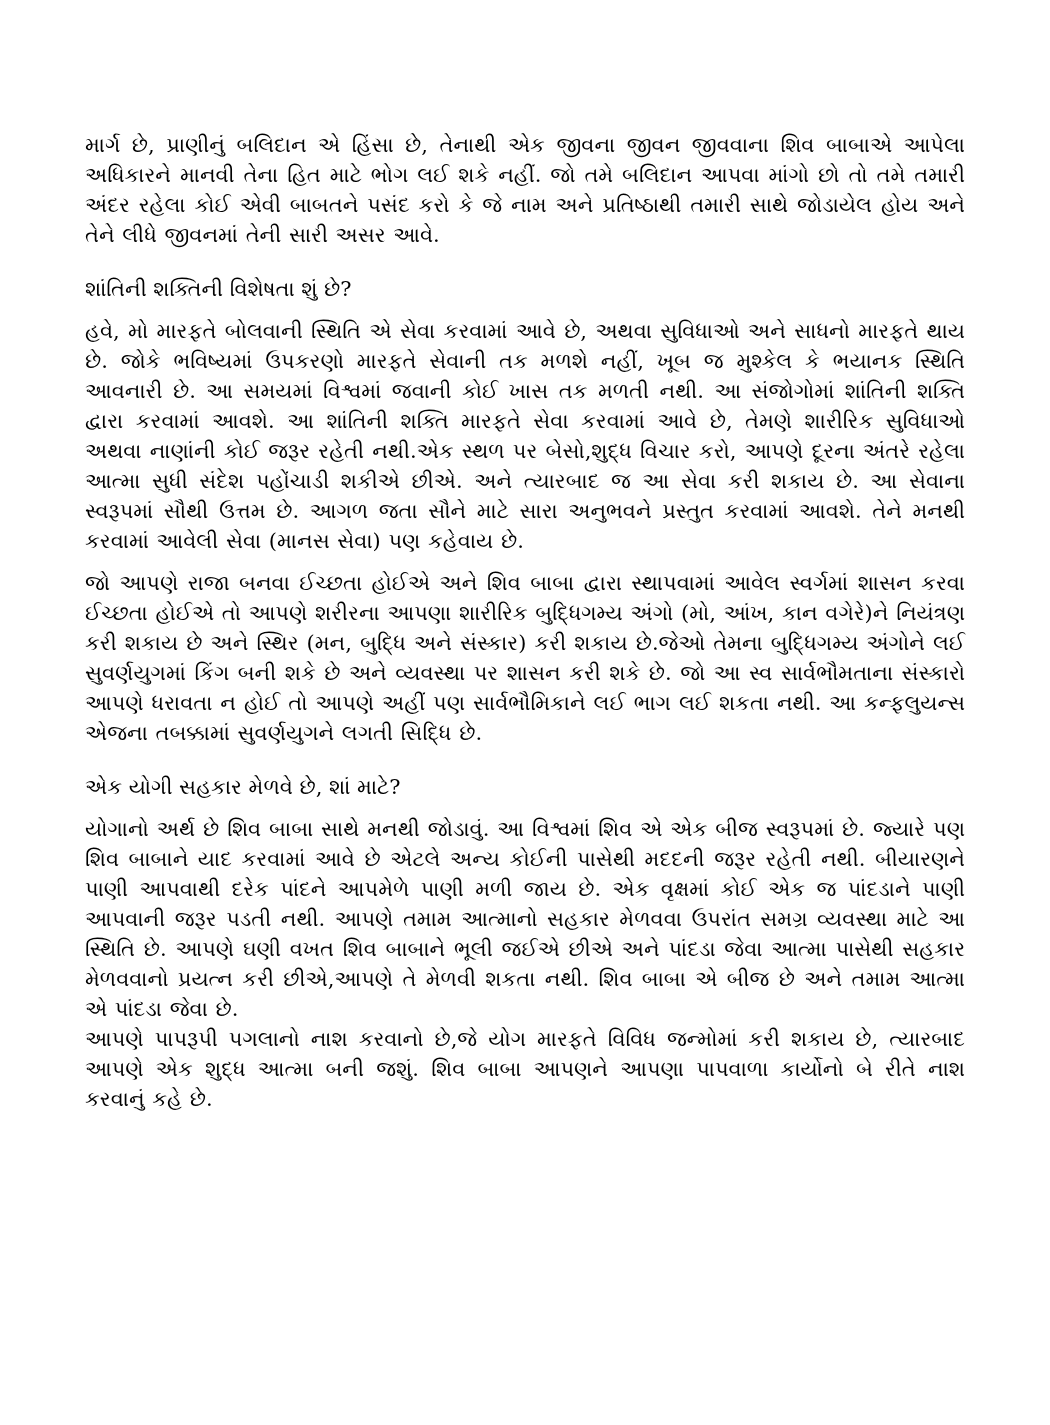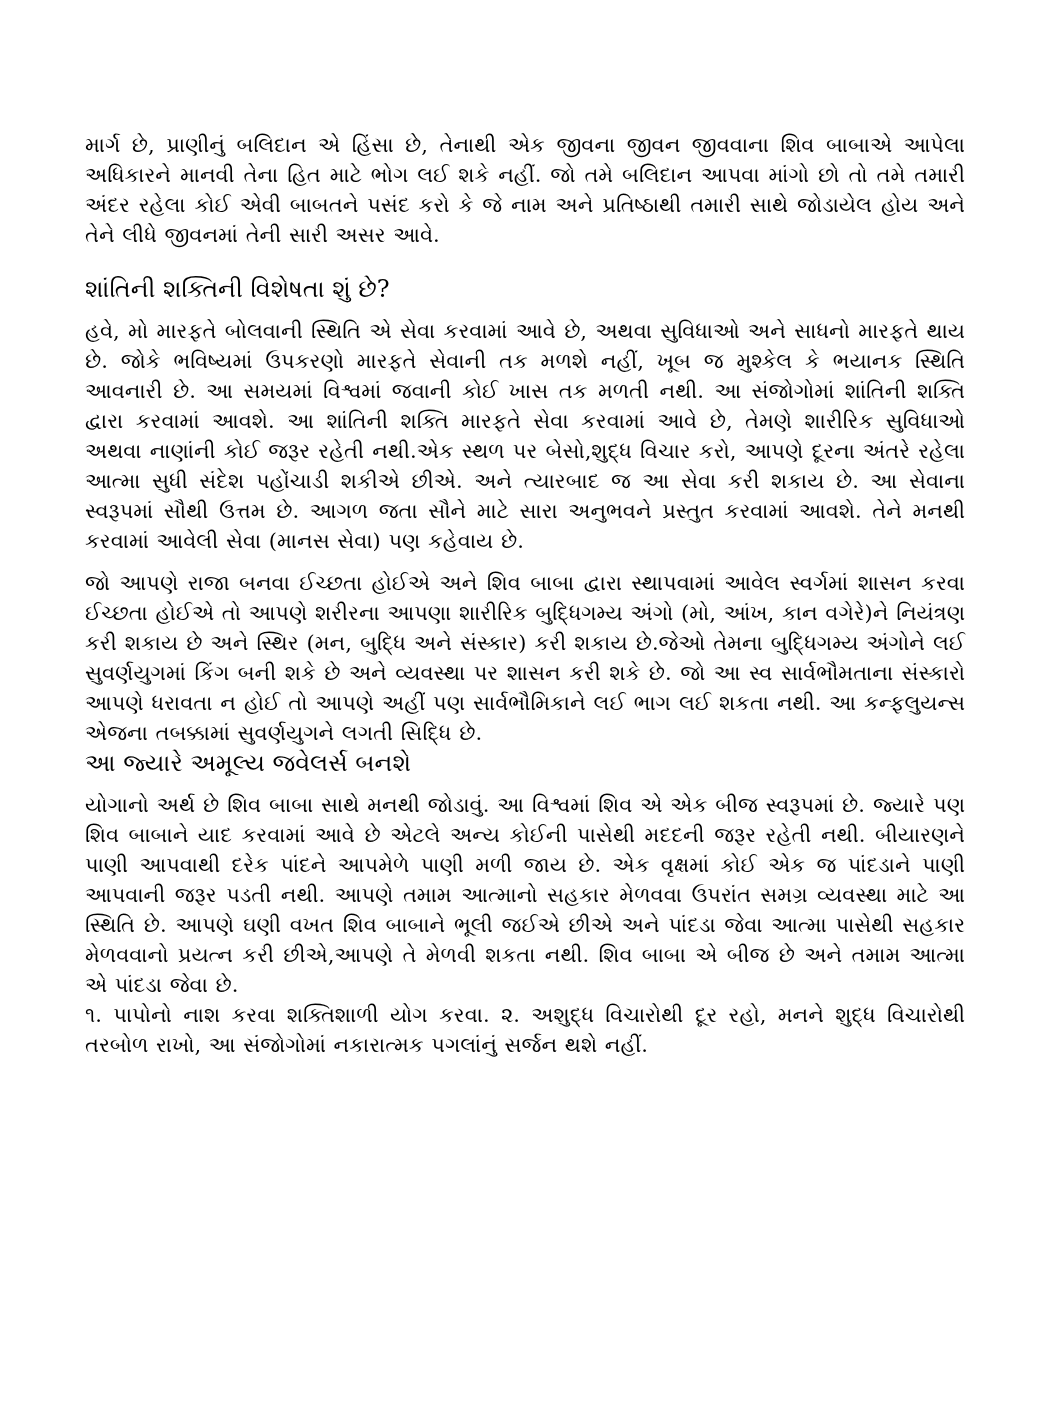--- a/index.html
+++ b/index.html
@@ -24,21 +24,21 @@
   }
   .para {
     font-size: 21px;
     line-height: 30px;
     text-align: justify;
     margin: 12px 0 0 0;
     font-weight: 400;
     word-spacing: 1px;
   }
   .heading {
-    font-size: 24px;
+    font-size: 21px;
     line-height: 30px;
     margin: 24px 0 0 0;
     font-weight: 400;
     text-align: left;
   }
   .content > :first-child {
     margin-top: 0;
   }
   .tight {
     margin-top: 0 !important;
@@ -50,18 +50,18 @@
 </head>
 <body>
 
 <div class="page">
   <div class="content">
 
   <p class="para first-block">માર્ગ છે, પ્રાણીનું બલિદાન એ હિંસા છે, તેનાથી એક જીવના જીવન જીવવાના શિવ બાબાએ આપેલા અધિકારને માનવી તેના હિત માટે ભોગ લઈ શકે નહીં. જો તમે બલિદાન આપવા માંગો છો તો તમે તમારી અંદર રહેલા કોઈ એવી બાબતને પસંદ કરો કે જે નામ અને પ્રતિષ્ઠાથી તમારી સાથે જોડાયેલ હોય અને તેને લીધે જીવનમાં તેની સારી અસર આવે.</p>
       <h2 class="heading">શાંતિની શક્તિની વિશેષતા શું છે?</h2>
       <p class="para">હવે, મો મારફતે બોલવાની સ્થિતિ એ સેવા કરવામાં આવે છે, અથવા સુવિધાઓ અને સાધનો મારફતે થાય છે. જોકે ભવિષ્યમાં ઉપકરણો મારફતે સેવાની તક મળશે નહીં, ખૂબ જ મુશ્કેલ કે ભયાનક સ્થિતિ આવનારી છે. આ સમયમાં વિશ્વમાં જવાની કોઈ ખાસ તક મળતી નથી. આ સંજોગોમાં શાંતિની શક્તિ દ્વારા કરવામાં આવશે. આ શાંતિની શક્તિ મારફતે સેવા કરવામાં આવે છે, તેમણે શારીરિક સુવિધાઓ અથવા નાણાંની કોઈ જરૂર રહેતી નથી.એક સ્થળ પર બેસો,શુદ્ધ વિચાર કરો, આપણે દૂરના અંતરે રહેલા આત્મા સુધી સંદેશ પહોંચાડી શકીએ છીએ. અને ત્યારબાદ જ આ સેવા કરી શકાય છે. આ સેવાના સ્વરૂપમાં સૌથી ઉત્તમ છે. આગળ જતા સૌને માટે સારા અનુભવને પ્રસ્તુત કરવામાં આવશે. તેને મનથી કરવામાં આવેલી સેવા (માનસ સેવા) પણ કહેવાય છે.</p>
       <p class="para">જો આપણે રાજા બનવા ઈચ્છતા હોઈએ અને શિવ બાબા દ્વારા સ્થાપવામાં આવેલ સ્વર્ગમાં શાસન કરવા ઈચ્છતા હોઈએ તો આપણે શરીરના આપણા શારીરિક બુદ્ધિગમ્ય અંગો (મો, આંખ, કાન વગેરે)ને નિયંત્રણ કરી શકાય છે અને સ્થિર (મન, બુદ્ધિ અને સંસ્કાર) કરી શકાય છે.જેઓ તેમના બુદ્ધિગમ્ય અંગોને લઈ સુવર્ણયુગમાં કિંગ બની શકે છે અને વ્યવસ્થા પર શાસન કરી શકે છે. જો આ સ્વ સાર્વભૌમતાના સંસ્કારો આપણે ધરાવતા ન હોઈ તો આપણે અહીં પણ સાર્વભૌમિકાને લઈ ભાગ લઈ શકતા નથી. આ કન્ફલુયન્સ એજના તબક્કામાં સુવર્ણયુગને લગતી સિદ્ધિ છે.</p>
-      <h2 class="heading tight">આ જ્યારે અમૂલ્ય જવેલર્સ બનશે</h2>
+      <h2 class="heading">એક યોગી સહકાર મેળવે છે, શાં માટે?</h2>
       <p class="para">યોગાનો અર્થ છે શિવ બાબા સાથે મનથી જોડાવું. આ વિશ્વમાં શિવ એ એક બીજ સ્વરૂપમાં છે. જ્યારે પણ શિવ બાબાને યાદ કરવામાં આવે છે એટલે અન્ય કોઈની પાસેથી મદદની જરૂર રહેતી નથી. બીયારણને પાણી આપવાથી દરેક પાંદને આપમેળે પાણી મળી જાય છે. એક વૃક્ષમાં કોઈ એક જ પાંદડાને પાણી આપવાની જરૂર પડતી નથી. આપણે તમામ આત્માનો સહકાર મેળવવા ઉપરાંત સમગ્ર વ્યવસ્થા માટે આ સ્થિતિ છે. આપણે ઘણી વખત શિવ બાબાને ભૂલી જઈએ છીએ અને પાંદડા જેવા આત્મા પાસેથી સહકાર મેળવવાનો પ્રયત્ન કરી છીએ,આપણે તે મેળવી શકતા નથી. શિવ બાબા એ બીજ છે અને તમામ આત્મા એ પાંદડા જેવા છે.</p>
-      <p class="para tight">૧. પાપોનો નાશ કરવા શક્તિશાળી યોગ કરવા. ૨. અશુદ્ધ વિચારોથી દૂર રહો, મનને શુદ્ધ વિચારોથી તરબોળ રાખો, આ સંજોગોમાં નકારાત્મક પગલાંનું સર્જન થશે નહીં.</p>
+      <p class="para tight">આપણે પાપરૂપી પગલાનો નાશ કરવાનો છે,જે યોગ મારફતે વિવિધ જન્મોમાં કરી શકાય છે, ત્યારબાદ આપણે એક શુદ્ધ આત્મા બની જશું. શિવ બાબા આપણને આપણા પાપવાળા કાર્યોનો બે રીતે નાશ કરવાનું કહે છે.</p>
     </div>
 
 </div>
 
 </body></html>

